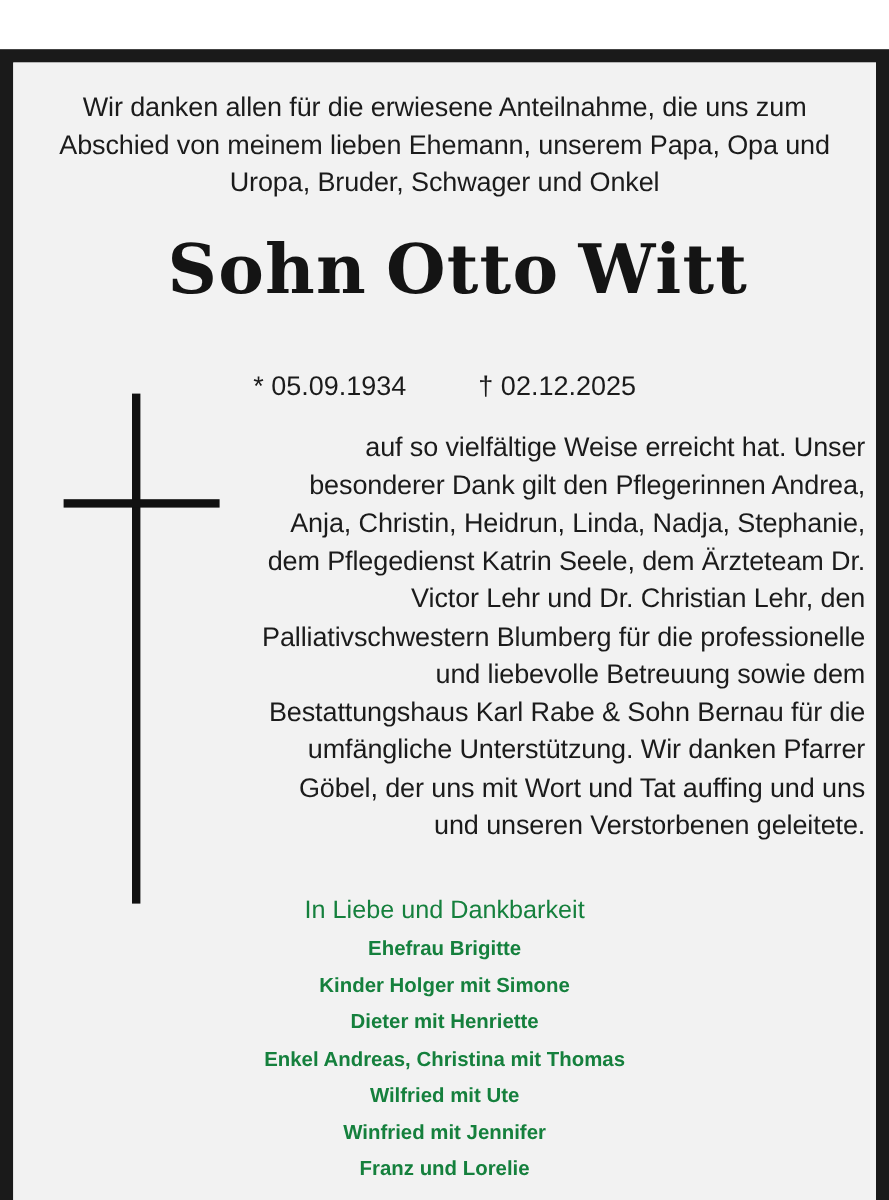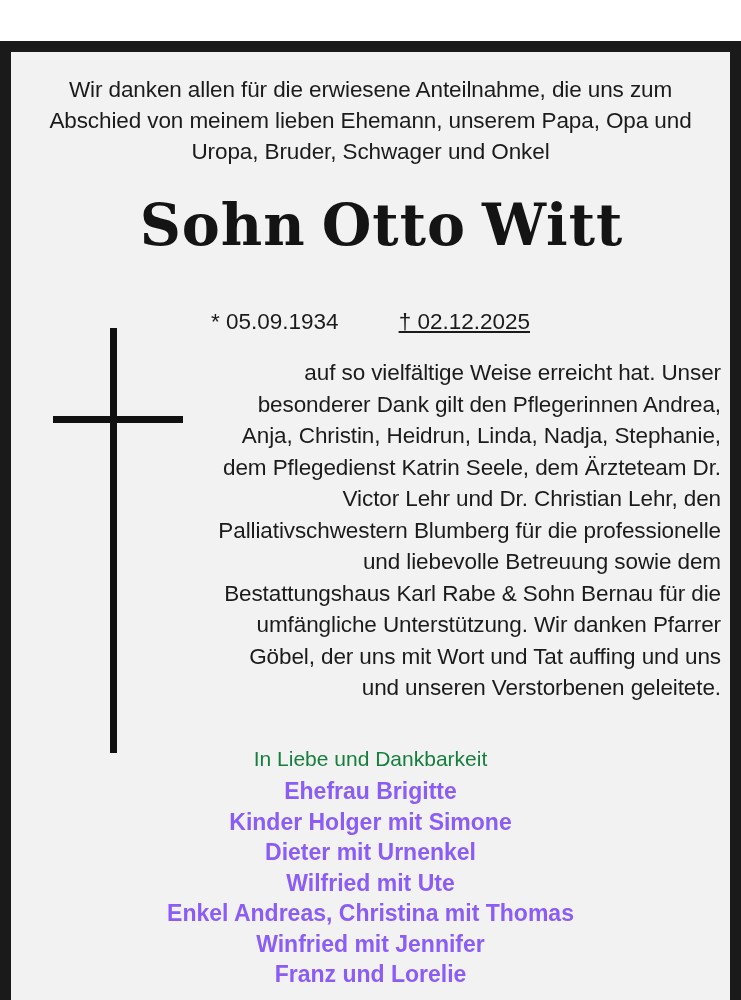--- a/index.html
+++ b/index.html
@@ -66,21 +66,20 @@
     font-size: 22.5px;
     line-height: 30px;
     color: #1b1b1b;
   }
   .dates .birth {
     display: inline-block;
   }
   .dates .death {
     display: inline-block;
     margin-left: 60px;
-    text-decoration: underline;
   }
   .cross {
     position: absolute;
     left: 42px;
     top: 276px;
     width: 130px;
     height: 425px;
   }
   .cross .v {
     position: absolute;
@@ -118,24 +117,24 @@
     font-size: 21px;
     line-height: 30px;
     color: #15803d;
   }
   .family {
     position: absolute;
     top: 724px;
     left: 26px;
     width: 667px;
     text-align: center;
-    font-size: 23px;
+    font-size: 17px;
     line-height: 30.5px;
     font-weight: bold;
-    color: #8b5cf6;
+    color: #15803d;
   }
   .family div {
     white-space: nowrap;
   }
 </style>
 </head>
 <body>
 
 <div class="obituary">
   <div class="inner">
@@ -155,21 +154,21 @@
       <div class="h"></div>
     </div>
 
     <div class="body-text">auf so vielfältige Weise erreicht hat. Unser besonderer Dank gilt den Pflegerinnen Andrea, Anja, Christin, Heidrun, Linda, Nadja, Stephanie, dem Pflegedienst Katrin Seele, dem Ärzteteam Dr. Victor Lehr und Dr. Christian Lehr, den Palliativschwestern Blumberg für die professionelle und liebevolle Betreuung sowie dem Bestattungshaus Karl Rabe &amp; Sohn Bernau für die umfängliche Unterstützung. Wir danken Pfarrer Göbel, der uns mit Wort und Tat auffing und uns und unseren Verstorbenen geleitete.</div>
 
     <div class="closing">In Liebe und Dankbarkeit</div>
 
     <div class="family">
       <div>Ehefrau Brigitte</div>
       <div>Kinder Holger mit Simone</div>
-      <div>Dieter mit Urnenkel</div>
+      <div>Dieter mit Henriette</div>
+      <div>Enkel Andreas, Christina mit Thomas</div>
       <div>Wilfried mit Ute</div>
-      <div>Enkel Andreas, Christina mit Thomas</div>
       <div>Winfried mit Jennifer</div>
       <div>Franz und Lorelie</div>
     </div>
 
   </div>
 </div>
 
 </body></html>

